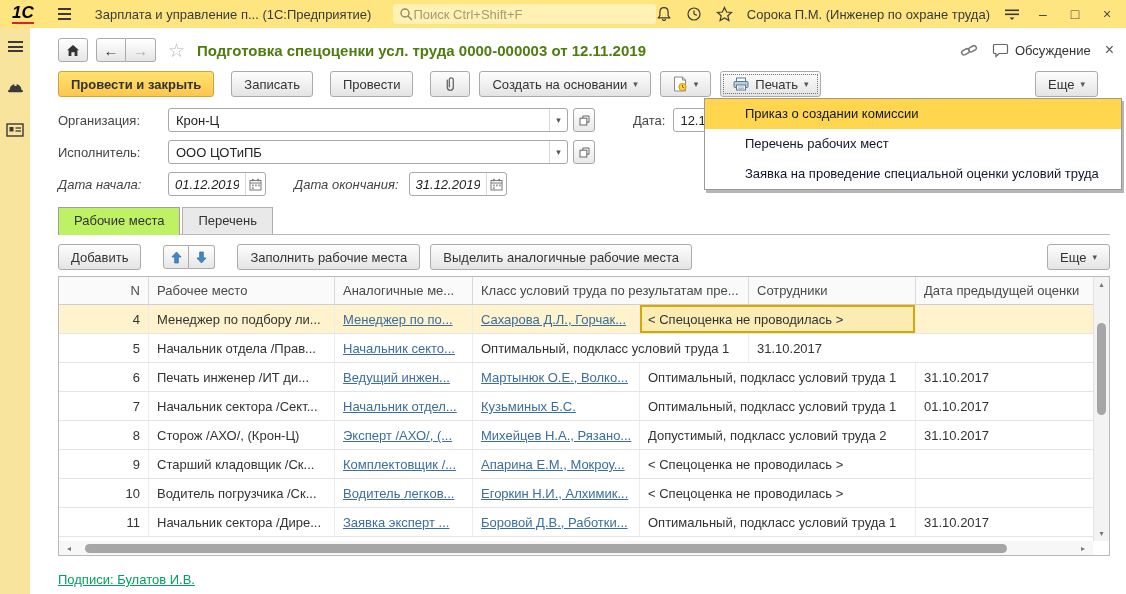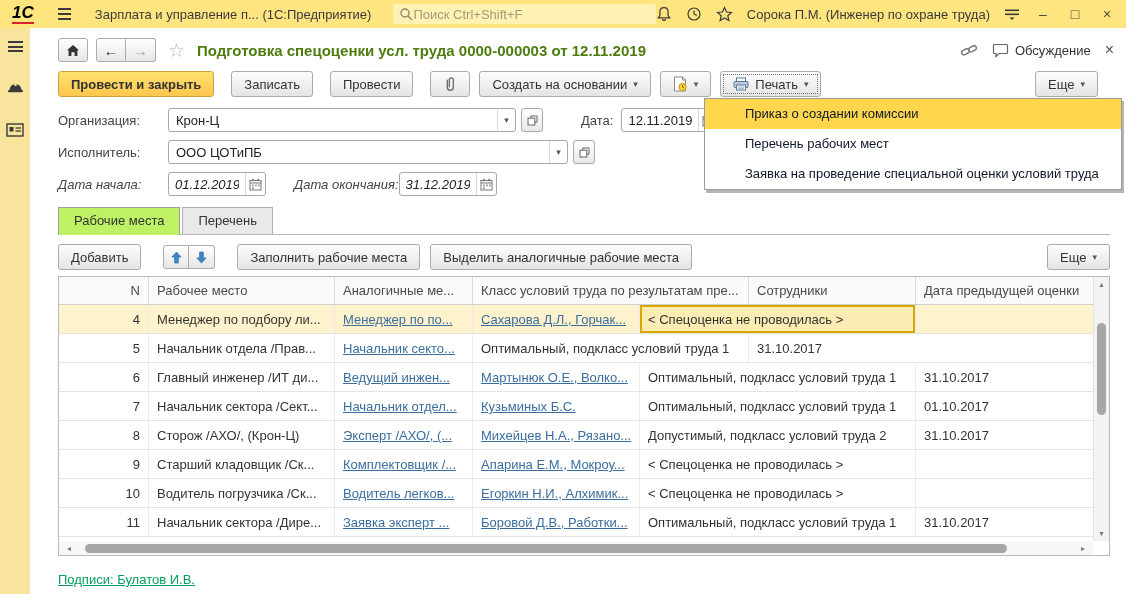--- a/index.html
+++ b/index.html
@@ -253,21 +253,21 @@
     </div>
 
     <div class="menu">
       <div class="mi sel">Приказ о создании комиссии</div>
       <div class="mi">Перечень рабочих мест</div>
       <div class="mi">Заявка на проведение специальной оценки условий труда</div>
     </div>
 
     <div class="frow" style="top:80px; left:28px; right:0;">
       <span class="flabel" style="width:110px;">Организация:</span>
-      <span class="combo" style="width:348px;">
+      <span class="combo" style="width:400px;">
         <input readonly="" value="Крон-Ц" style="">
         <span class="cbtn">▾</span>
       </span>
       <span class="openbtn">
         <svg width="11" height="11" viewBox="0 0 11 11">
             <rect x="1" y="3.2" width="6.8" height="6.8" fill="#fff" stroke="#666"></rect>
             <path d="M3.8 3.2 V1 H10 V7.2 H7.8" fill="none" stroke="#666"></path>
           </svg>
       </span>
       <span class="flabel" style="margin-left:38px;">Дата:</span>
@@ -313,21 +313,21 @@
               <rect x="3" y="0.8" width="1.6" height="2.4" fill="#777"></rect>
               <rect x="8.4" y="0.8" width="1.6" height="2.4" fill="#777"></rect>
               <rect x="3" y="6.5" width="1.8" height="1.8" fill="#999"></rect>
               <rect x="6" y="6.5" width="1.8" height="1.8" fill="#999"></rect>
               <rect x="9" y="6.5" width="1.8" height="1.8" fill="#999"></rect>
               <rect x="3" y="9.2" width="1.8" height="1.8" fill="#999"></rect>
             </svg>
         </span>
       </span>
       <span class="flabel" style="margin-left:28px;">Дата окончания:</span>
-      <span class="dinput" style="">
+      <span class="dinput" style="margin-left:10px;">
         <input readonly="" value="31.12.2019" style="">
         <span class="cal">
           <svg width="13" height="13" viewBox="0 0 13 13">
               <rect x="1" y="2.5" width="11" height="9.5" fill="#fff" stroke="#777"></rect>
               <line x1="1" y1="5" x2="12" y2="5" stroke="#777"></line>
               <rect x="3" y="0.8" width="1.6" height="2.4" fill="#777"></rect>
               <rect x="8.4" y="0.8" width="1.6" height="2.4" fill="#777"></rect>
               <rect x="3" y="6.5" width="1.8" height="1.8" fill="#999"></rect>
               <rect x="6" y="6.5" width="1.8" height="1.8" fill="#999"></rect>
               <rect x="9" y="6.5" width="1.8" height="1.8" fill="#999"></rect>
@@ -384,21 +384,21 @@
       </div>
       <div class="trow">
         <div class="c w-n">5</div>
         <div class="c w-wp">Начальник отдела /Прав...</div>
         <div class="c w-sim"><span class="lnk">Начальник секто...</span></div>
         <div class="c w-cls">Оптимальный, подкласс условий труда 1</div>
         <div class="c w-dt">31.10.2017</div>
       </div>
       <div class="trow">
         <div class="c w-n">6</div>
-        <div class="c w-wp">Главный инженер /ИТ ди...</div>
+        <div class="c w-wp">Печать инженер /ИТ ди...</div>
         <div class="c w-sim"><span class="lnk">Ведущий инжен...</span></div>
         <div class="c w-emp"><span class="lnk">Мартынюк О.Е., Волко...</span></div>
         <div class="c w-cls">Оптимальный, подкласс условий труда 1</div>
         <div class="c w-dt">31.10.2017</div>
       </div>
       <div class="trow">
         <div class="c w-n">7</div>
         <div class="c w-wp">Начальник сектора /Сект...</div>
         <div class="c w-sim"><span class="lnk">Начальник отдел...</span></div>
         <div class="c w-emp"><span class="lnk">Кузьминых Б.С.</span></div>

